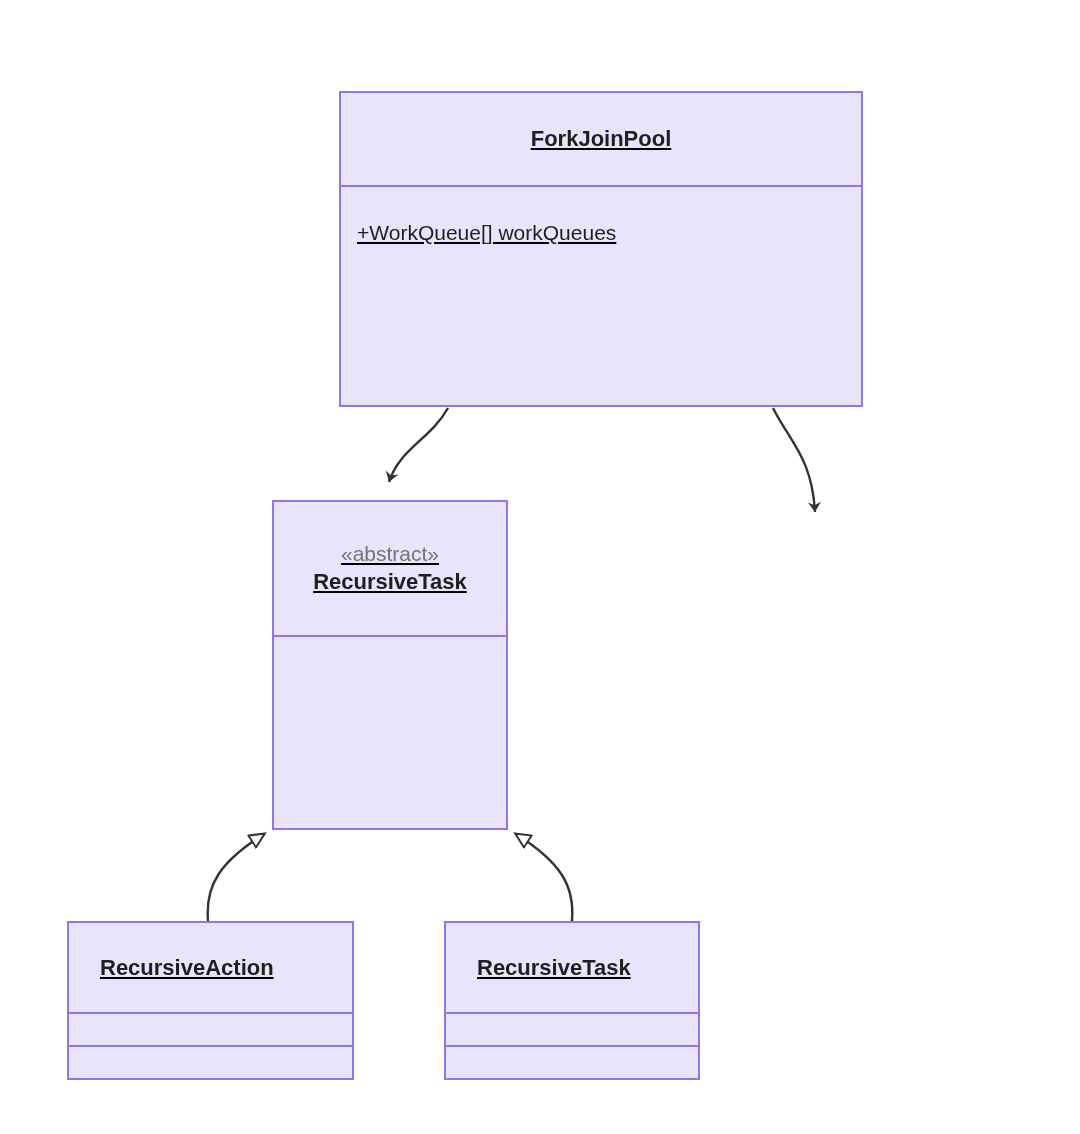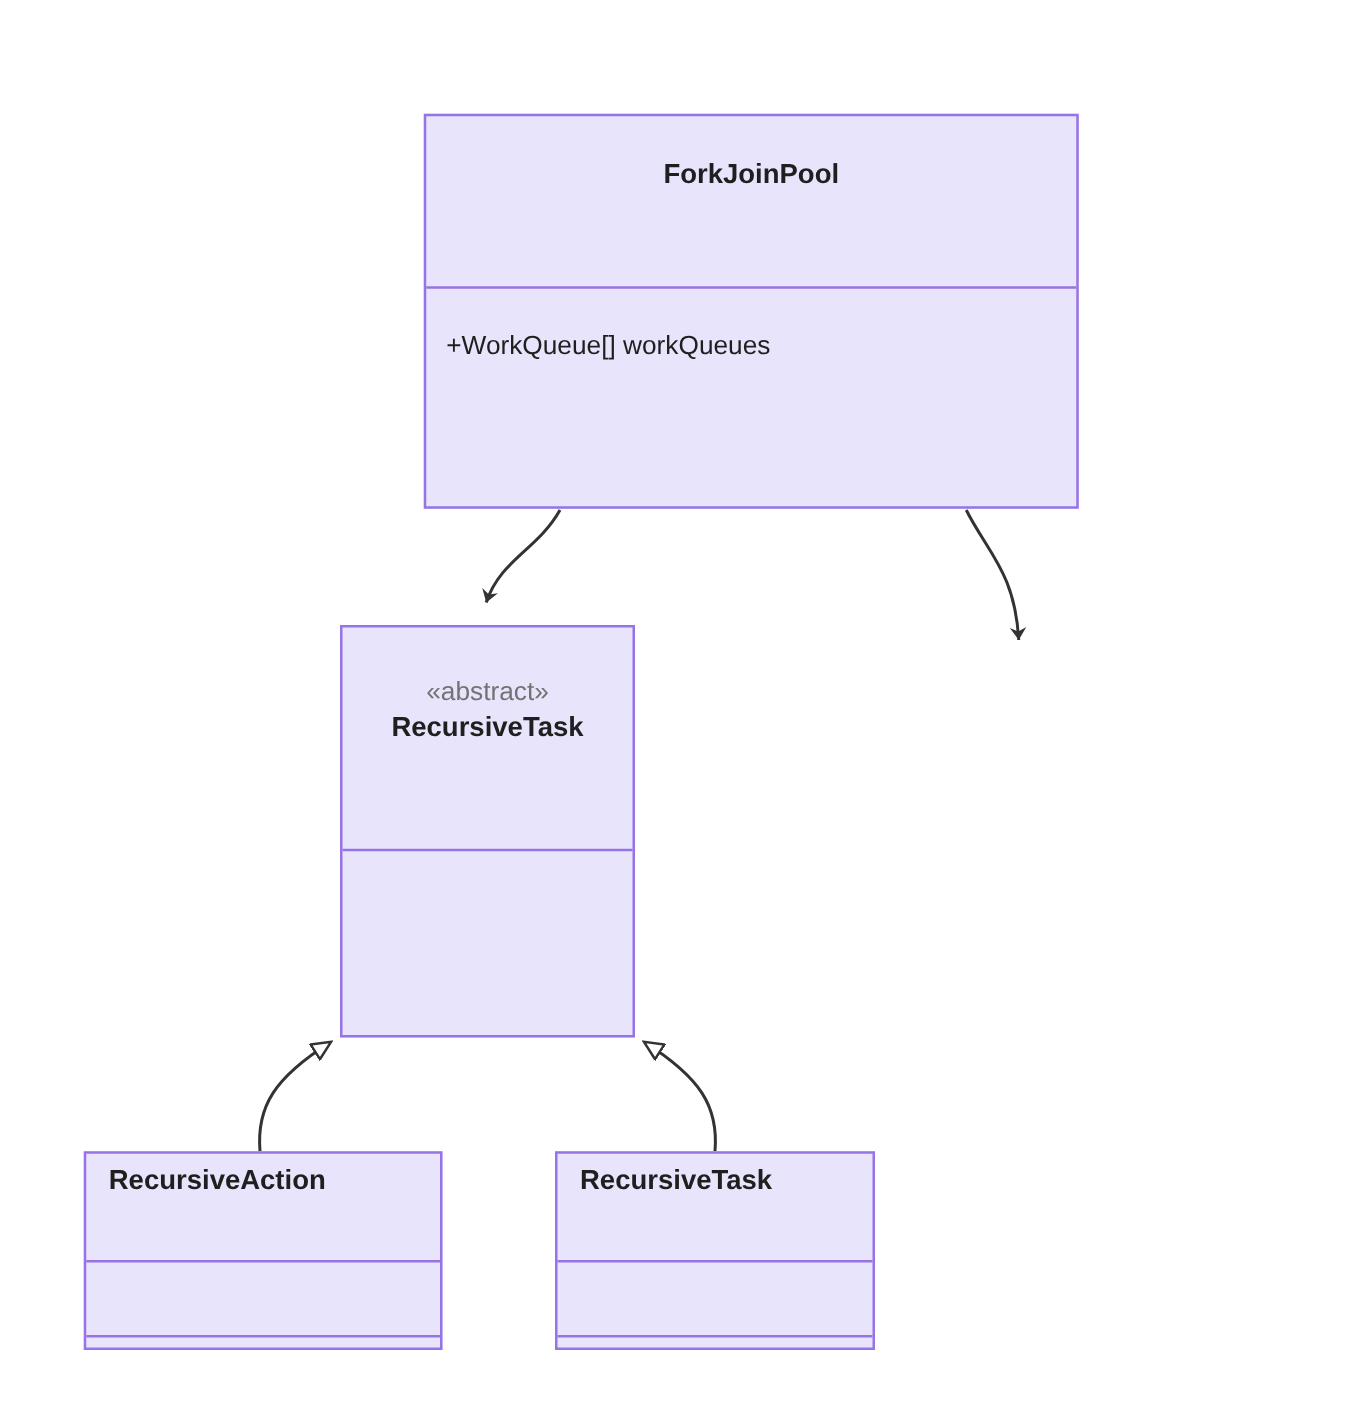--- a/index.html
+++ b/index.html
@@ -30,34 +30,34 @@
     position: absolute;
     box-sizing: border-box;
     background: #e8e4fb;
     border: 2px solid #9673e6;
     display: flex;
     flex-direction: column;
   }
   .compartment {
     box-sizing: border-box;
     position: relative;
+    text-decoration: underline;
   }
   .compartment + .compartment {
     border-top: 2px solid #9673e6;
-    margin-top: 44px;
   }
   .title-compartment {
     display: flex;
     flex-direction: column;
     align-items: center;
     justify-content: center;
   }
   .title-compartment.left-aligned {
     align-items: flex-start;
-    padding-left: 18px;
+    padding-left: 31px;
   }
   .stereotype {
     font-size: 21px;
     font-weight: 400;
     color: #737373;
     line-height: 1.3;
     white-space: nowrap;
   }
   .class-name {
     font-size: 22px;

